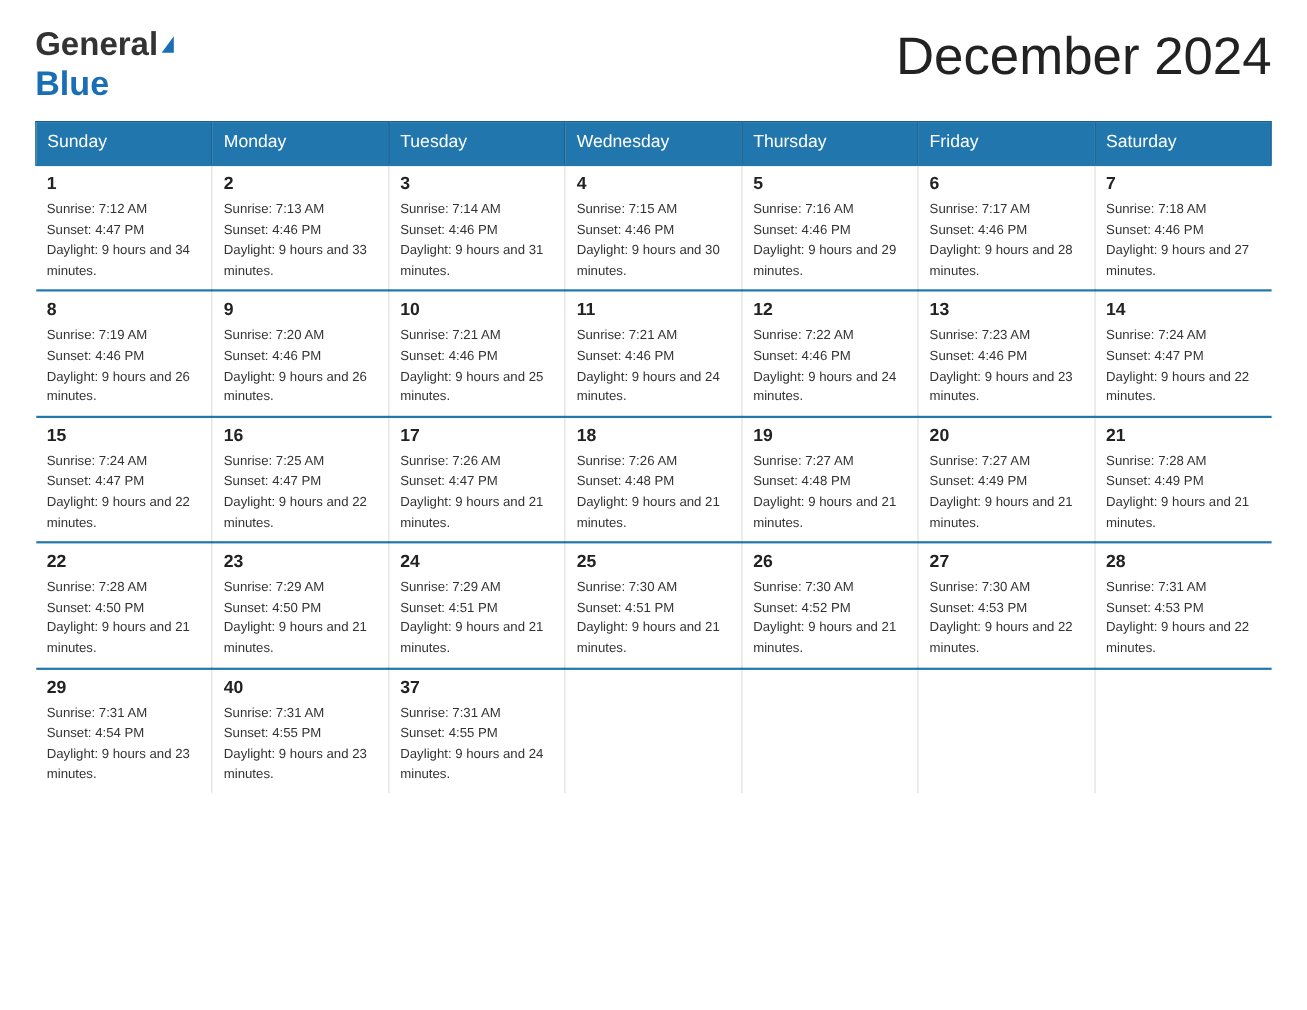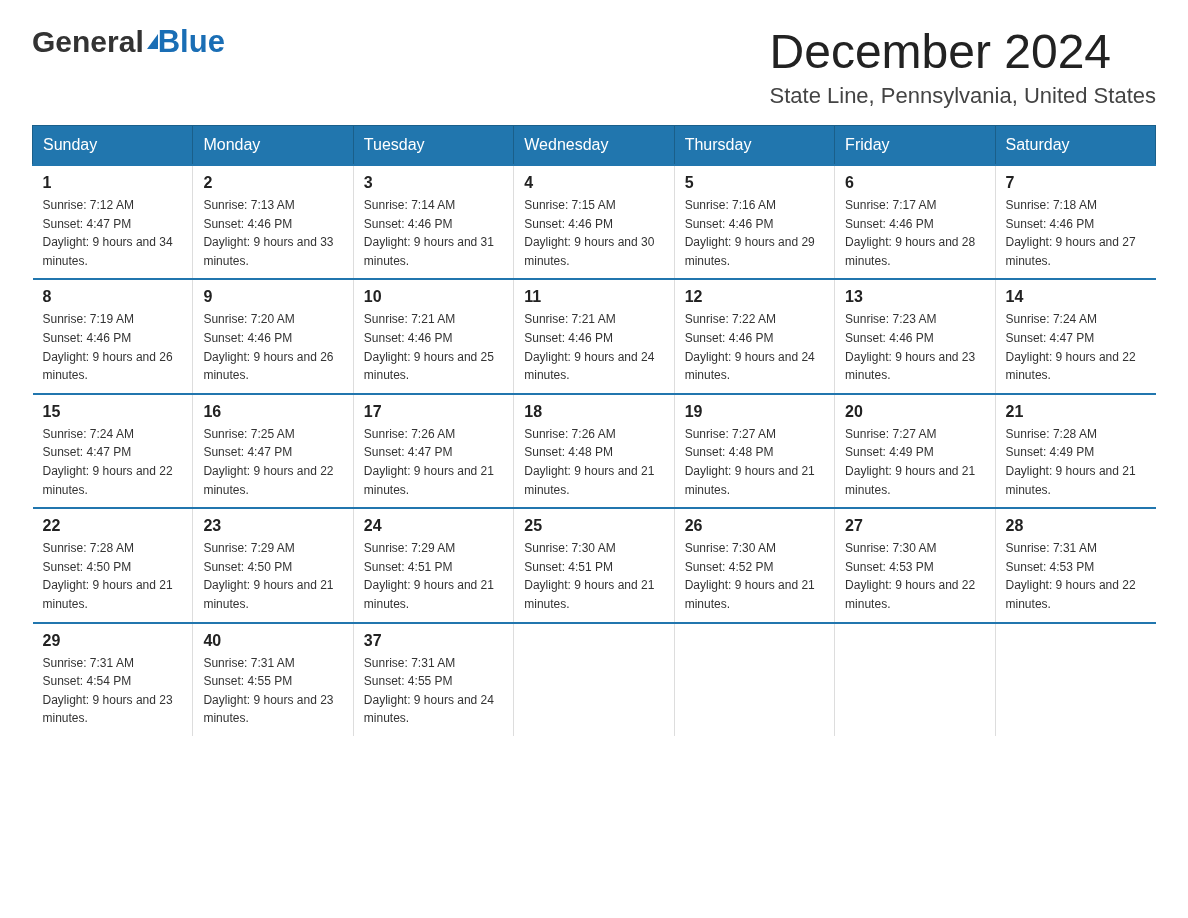--- a/index.html
+++ b/index.html
@@ -67,21 +67,21 @@
       display: block;
       margin-bottom: 4px;
     }
     .day-info {
       font-size: 12px;
       line-height: 1.55;
       color: #333;
     }
     .logo-area {
       display: flex;
-      flex-direction: row;
+      flex-direction: column;
     }
     .logo-line1 {
       display: flex;
       align-items: center;
     }
   </style>
 </head>
 <body>
 
 <div class="header">
@@ -89,21 +89,20 @@
     <div class="logo-line1">
       <span style="font-size:30px;font-weight:bold;color:#333;">General</span>
       <span style="display:inline-block;width:0;height:0;border-left:11px solid transparent;border-right:0px solid transparent;border-bottom:15px solid #1a6eb5;margin-left:3px;margin-bottom:2px;"></span>
     </div>
     <div>
       <span style="font-size:31px;font-weight:bold;color:#1a6eb5;">Blue</span>
     </div>
   </div>
   <div class="title-block">
     <div class="month-title">December 2024</div>
-    <div class="location-title">State Line, Pennsylvania, United States</div>
   </div>
 </div>
 
 <table>
   <thead>
     <tr>
     <th>Sunday</th>
         <th>Monday</th>
         <th>Tuesday</th>
         <th>Wednesday</th>

